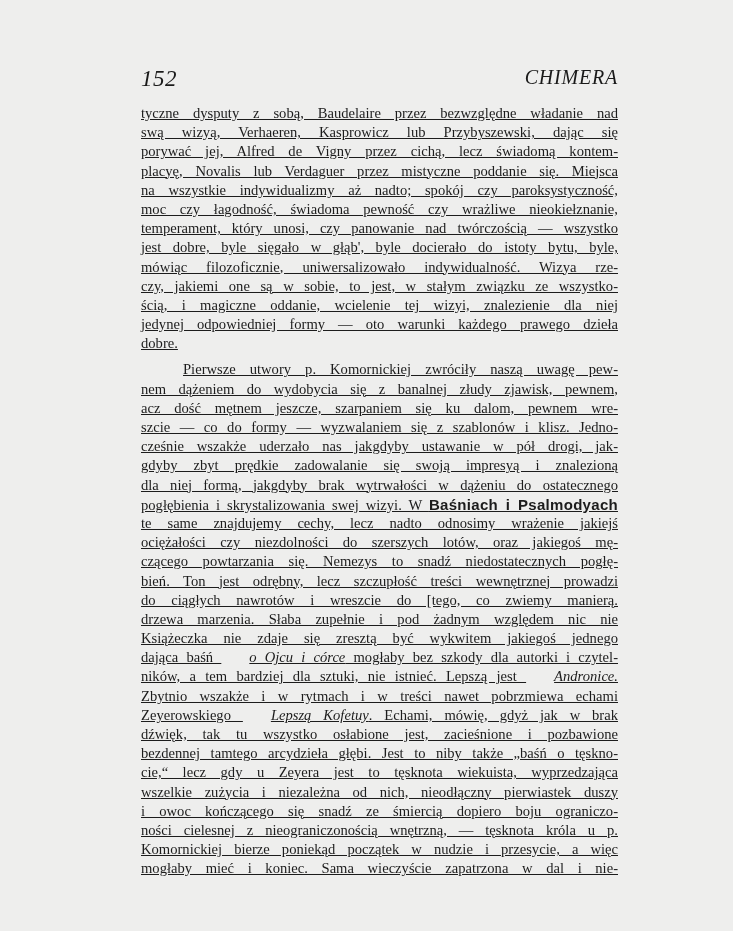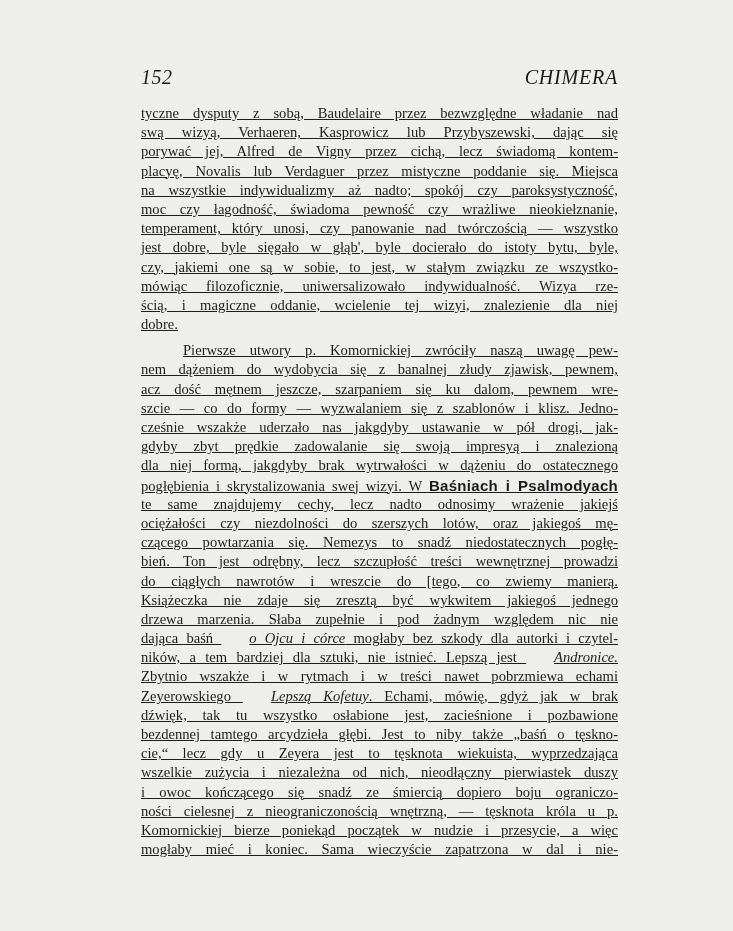--- a/index.html
+++ b/index.html
@@ -12,21 +12,21 @@
     .page {
       position: absolute; left: 0; top: 0; width: 733px; height: 931px;
       background: #eeeeed;
     }
     .header {
       position: absolute; left: 141px; top: 66px; width: 477px; height: 24px;
       font-family: "Liberation Serif", serif;
       font-style: italic; color: #1a1a1a;
     }
     .page-number {
-      position: absolute; left: 0; top: 0; font-size: 20px; letter-spacing: 0.5px;
+      position: absolute; left: 0; top: 0; font-size: 23px; letter-spacing: 0.5px;
     }
     .running-title {
       position: absolute; right: 0; top: 0; font-size: 20px; letter-spacing: 0.8px;
     }
     .body-text {
       position: absolute; left: 141px; top: 104px; width: 477px;
       font-family: "Liberation Serif", serif;
       font-size: 14.6px; line-height: 19.2px; color: #1c1c1c; text-decoration: underline;
     }
     .line {
@@ -51,42 +51,43 @@
   <div class="body-text" id="body-text">
       <div>
         <span class="line"><span>tyczne dysputy z sobą, Baudelaire przez bezwzględne władanie nad</span></span>
         <span class="line"><span>swą wizyą, Verhaeren, Kasprowicz lub Przybyszewski, dając się</span></span>
         <span class="line"><span>porywać jej, Alfred de Vigny przez cichą, lecz świadomą kontem-</span></span>
         <span class="line"><span>placyę, Novalis lub Verdaguer przez mistyczne poddanie się.  Miejsca</span></span>
         <span class="line"><span>na wszystkie indywidualizmy aż nadto; spokój czy paroksystyczność,</span></span>
         <span class="line"><span>moc czy łagodność, świadoma pewność czy wrażliwe nieokiełznanie,</span></span>
         <span class="line"><span>temperament, który unosi, czy panowanie nad twórczością — wszystko</span></span>
         <span class="line"><span>jest dobre, byle sięgało w głąb', byle docierało do istoty bytu, byle,</span></span>
+        <span class="line"><span>mówiąc filozoficznie, uniwersalizowało indywidualność.  Wizya rze-</span></span>
         <span class="line"><span>czy, jakiemi one są w sobie, to jest, w stałym związku ze wszystko-</span></span>
-        <span class="line"><span>mówiąc filozoficznie, uniwersalizowało indywidualność.  Wizya rze-</span></span>
         <span class="line"><span>ścią, i magiczne oddanie, wcielenie tej wizyi, znalezienie dla niej</span></span>
+        <span class="line"><span>jedynej odpowiedniej formy — oto warunki każdego prawego dzieła</span></span>
         <span class="line last"><span>dobre.</span></span>
       </div>
       <div class="para-gap"></div>
       <div>
         <span class="line indent"><span>Pierwsze utwory p. Komornickiej zwróciły naszą uwagę pew-</span></span>
         <span class="line"><span>nem dążeniem do wydobycia się z banalnej złudy zjawisk, pewnem,</span></span>
         <span class="line"><span>acz dość mętnem jeszcze, szarpaniem się ku dalom, pewnem wre-</span></span>
         <span class="line"><span>szcie — co do formy — wyzwalaniem się z szablonów i klisz.  Jedno-</span></span>
         <span class="line"><span>cześnie wszakże uderzało nas jakgdyby ustawanie w pół drogi, jak-</span></span>
         <span class="line"><span>gdyby zbyt prędkie zadowalanie się swoją impresyą i znalezioną</span></span>
         <span class="line"><span>dla niej formą, jakgdyby brak wytrwałości w dążeniu do ostatecznego</span></span>
         <span class="line"><span>pogłębienia i skrystalizowania swej wizyi.  W </span><span class="sc">Baśniach i Psalmodyach</span></span>
         <span class="line"><span>te same znajdujemy cechy, lecz nadto odnosimy wrażenie jakiejś</span></span>
         <span class="line"><span>ociężałości czy niezdolności do szerszych lotów, oraz jakiegoś mę-</span></span>
         <span class="line"><span>czącego powtarzania się.  Nemezys to snadź niedostatecznych pogłę-</span></span>
         <span class="line"><span>bień.  Ton jest odrębny, lecz szczupłość treści wewnętrznej prowadzi</span></span>
         <span class="line"><span>do ciągłych nawrotów i wreszcie do [tego, co zwiemy manierą.</span></span>
+        <span class="line"><span>drzewa marzenia.  Słaba zupełnie i pod żadnym względem nic nie</span></span>
         <span class="line"><span>Książeczka nie zdaje się zresztą być wykwitem jakiegoś jednego</span></span>
-        <span class="line"><span>drzewa marzenia.  Słaba zupełnie i pod żadnym względem nic nie</span></span>
         <span class="line"><span>dająca baśń </span><span class="it">o Ojcu i córce</span><span> mogłaby bez szkody dla autorki i czytel-</span></span>
         <span class="line"><span>ników, a tem bardziej dla sztuki, nie istnieć.  Lepszą jest </span><span class="it">Andronice.</span></span>
         <span class="line"><span>Zbytnio wszakże i w rytmach i w treści nawet pobrzmiewa echami</span></span>
         <span class="line"><span>Zeyerowskiego </span><span class="it">Lepszą Kofetuy</span><span>.  Echami, mówię, gdyż jak w brak</span></span>
         <span class="line"><span>dźwięk, tak tu wszystko osłabione jest, zacieśnione i pozbawione</span></span>
         <span class="line"><span>bezdennej tamtego arcydzieła głębi.  Jest to niby także „baśń o tęskno-</span></span>
         <span class="line"><span>cie,“ lecz gdy u Zeyera jest to tęsknota wiekuista, wyprzedzająca</span></span>
         <span class="line"><span>wszelkie zużycia i niezależna od nich, nieodłączny pierwiastek duszy</span></span>
         <span class="line"><span>i owoc kończącego się snadź ze śmiercią dopiero boju ograniczo-</span></span>
         <span class="line"><span>ności cielesnej z nieograniczonością wnętrzną, — tęsknota króla u p.</span></span>

